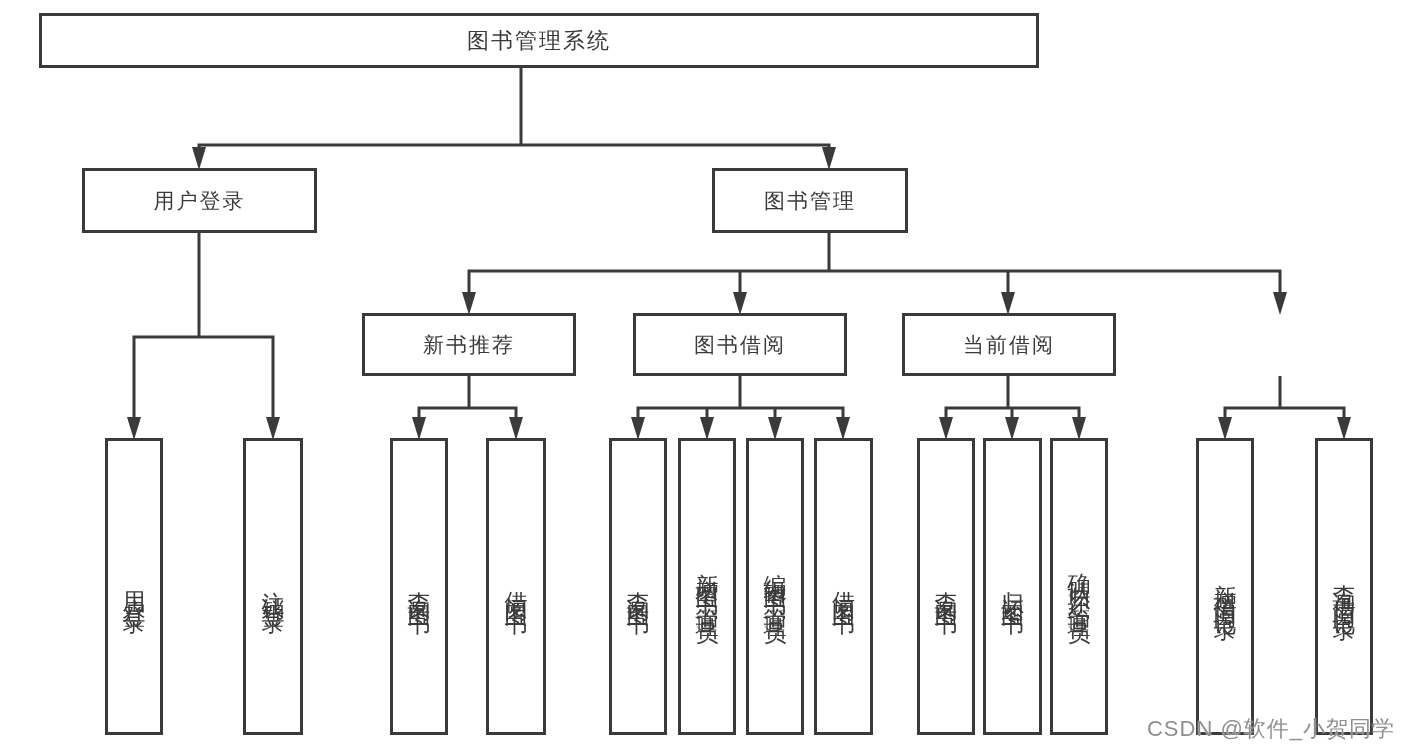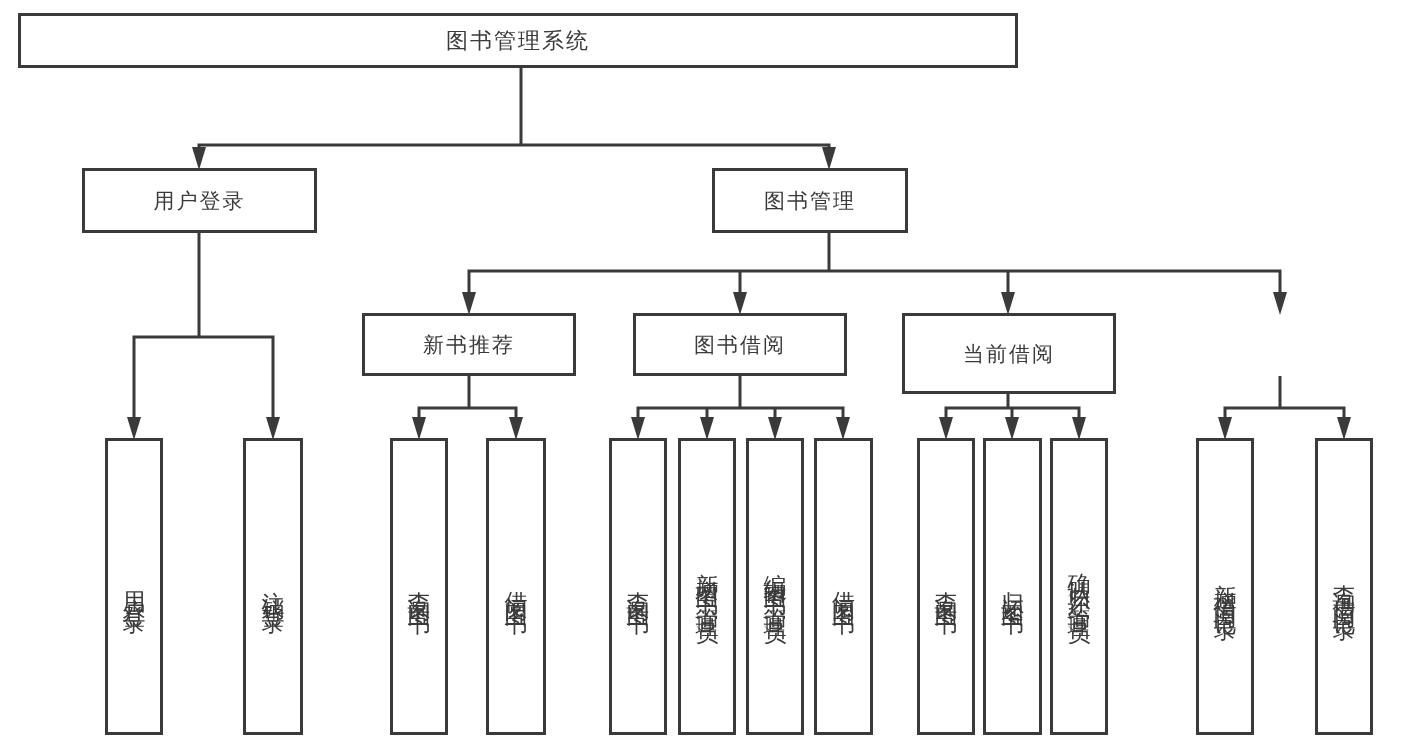--- a/index.html
+++ b/index.html
@@ -110,38 +110,38 @@
       <polygon points="768,417 782,417 775,440"></polygon>
       <polygon points="836,417 850,417 843,440"></polygon>
       <polygon points="939,417 953,417 946,440"></polygon>
       <polygon points="1005,417 1019,417 1012,440"></polygon>
       <polygon points="1072,417 1086,417 1079,440"></polygon>
       <polygon points="1218,417 1232,417 1225,440"></polygon>
       <polygon points="1337,417 1351,417 1344,440"></polygon>
     </g>
   </svg>
 
-  <div class="node h root" style="left:18px;top:13px;width:1000px;height:55px">
+  <div class="node h root" style="left:39px;top:13px;width:1000px;height:55px">
     <span>图书管理系统</span>
   </div>
 
   <div class="node h" style="left:82px;top:168px;width:235px;height:65px">
     <span>用户登录</span>
   </div>
   <div class="node h" style="left:712px;top:168px;width:196px;height:65px">
     <span>图书管理</span>
   </div>
 
   <div class="node h" style="left:633px;top:313px;width:214px;height:63px">
     <span>图书借阅</span>
   </div>
   <div class="node h" style="left:362px;top:313px;width:214px;height:63px">
     <span>新书推荐</span>
   </div>
-  <div class="node h" style="left:902px;top:313px;width:214px;height:81px">
+  <div class="node h" style="left:902px;top:313px;width:214px;height:63px">
     <span>当前借阅</span>
   </div>
 
   <div class="node v" style="left:105px;top:438px;width:58px;height:297px">
     <span>用户登录</span>
   </div>
   <div class="node v" style="left:243px;top:438px;width:60px;height:297px">
     <span>注销登录</span>
   </div>
 
@@ -175,14 +175,15 @@
     <span>确认归还（管理员）</span>
   </div>
 
   <div class="node v" style="left:1196px;top:438px;width:58px;height:297px">
     <span>新增借阅记录</span>
   </div>
   <div class="node v" style="left:1315px;top:438px;width:58px;height:297px">
     <span>查询借阅记录</span>
   </div>
 
+  <div class="watermark">CSDN @软件_小贺同学</div>
 
 </div>
 
 </body></html>

